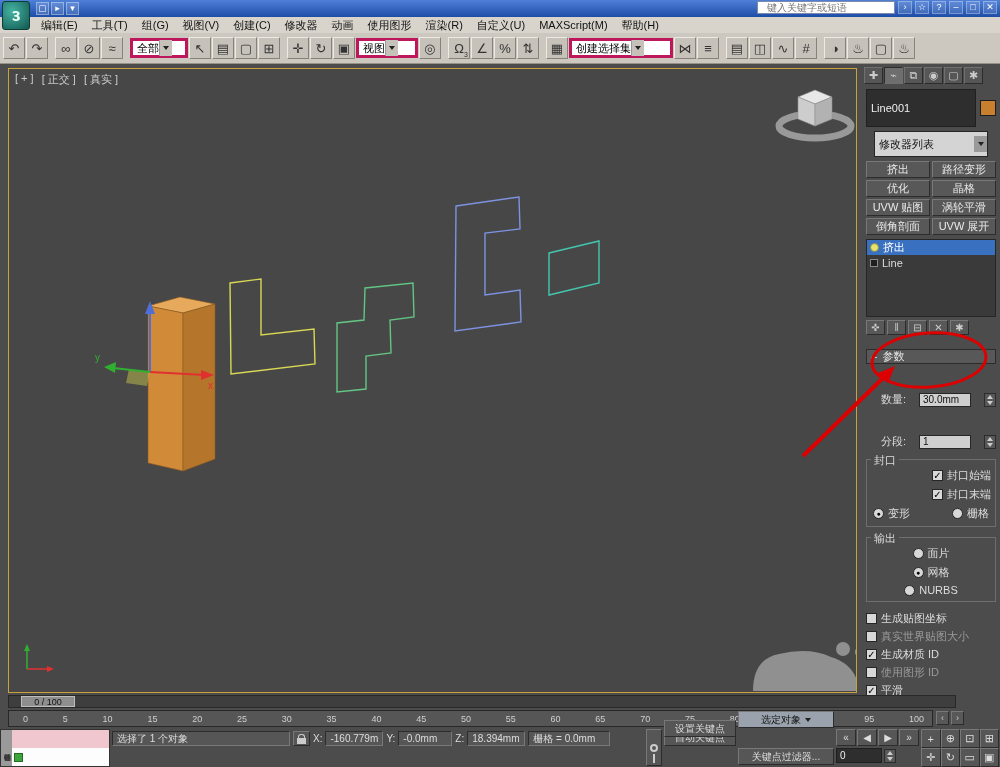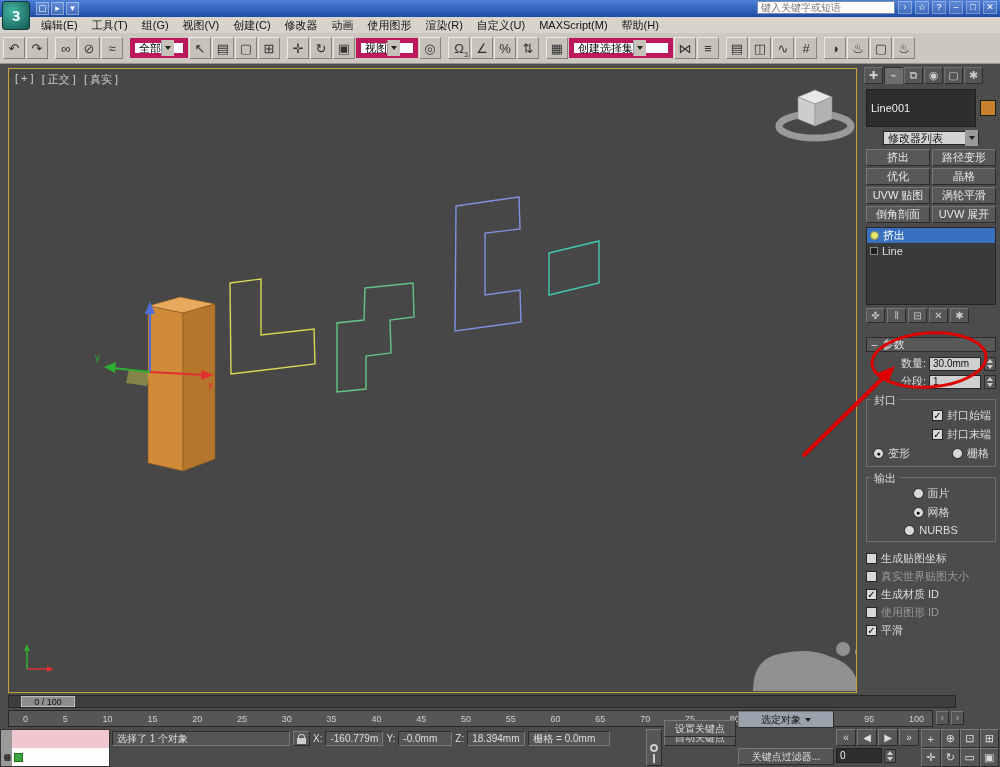--- a/index.html
+++ b/index.html
@@ -14,38 +14,38 @@
           background:radial-gradient(circle at 35% 35%, #45b3a2, #11574f);
           border:1px solid #0b3e38; border-radius:3px; display:flex; align-items:center; justify-content:center;
           color:#eafff9; font-size:18px; font-weight:bold; }
   .logo span { transform:scaleX(-1); display:inline-block; }
   .qat { position:absolute; left:36px; top:2px; display:flex; gap:2px; }
   .qat-i { width:13px; height:13px; background:rgba(255,255,255,.15); border:1px solid rgba(255,255,255,.35);
            font-size:9px; line-height:11px; text-align:center; color:#fff; }
   .title-text { position:absolute; left:0; right:0; top:2px; text-align:center; font-size:11px; color:#fff; }
   .infocenter { position:absolute; right:3px; top:1px; display:flex; gap:3px; align-items:center; z-index:7; }
   .search-input { width:138px; height:13px; font-size:10px; background:#fff; border:1px solid #7a8aa8;
-                  color:#444; padding:0 3px; font-family:inherit; }
+                  color:#444; padding:0 9px; font-family:inherit; }
   .ic-i { width:14px; height:13px; background:rgba(255,255,255,.12); border:1px solid rgba(255,255,255,.3);
           font-size:9px; line-height:11px; text-align:center; color:#fff; }
 
   
   .menubar { position:absolute; left:0; top:17px; width:1000px; height:16px; background:#d8d4cc;
              color:#111; display:flex; align-items:center; padding-left:34px; }
   .menu-item { padding:0 7px; font-size:11px; line-height:16px; cursor:default; }
 
   
   .toolbar { position:absolute; left:0; top:33px; width:1000px; height:31px; background:#ccc8c0;
              border-bottom:1px solid #96928a; display:flex; align-items:center; padding:0 3px; gap:1px; color:#222; }
   .tbi { width:22px; height:22px; flex:0 0 auto; background:#c6c2ba;
          border:1px solid; border-color:#eceae2 #87837b #87837b #eceae2;
          display:flex; align-items:center; justify-content:center; font-size:13px; color:#333; position:relative; }
   .tbi .sub { position:absolute; right:1px; bottom:0; font-size:7px; color:#333; }
   .tb-sep { width:5px; flex:0 0 auto; }
-  .tb-dd { height:20px; flex:0 0 auto; background:#fff; border:5px solid #be185d; color:#000;
+  .tb-dd { height:20px; flex:0 0 auto; background:#fff; border:3px solid #be185d; color:#000;
            display:flex; align-items:center; font-size:11px; padding:0 2px 0 4px; }
   .dd-btn { width:13px; height:16px; background:#c6c2ba; border-left:1px solid #999;
             display:flex; align-items:center; justify-content:center; }
   .tri-dn { width:0; height:0; border-left:3px solid transparent; border-right:3px solid transparent;
             border-top:4px solid #222; }
 
   
   .viewport { position:absolute; left:8px; top:68px; width:849px; height:625px;
               background:#474747; border:1px solid #c9a23c; }
   .vp-label { position:absolute; left:6px; top:3px; display:flex; gap:8px; color:#ccc; font-size:11px; z-index:3; }
@@ -54,38 +54,38 @@
   
   .cmdpanel { position:absolute; left:862px; top:65px; width:138px; height:629px; background:#4c4c4c; }
   .panel-tabs { display:flex; height:20px; padding:2px 2px 0; gap:1px; }
   .ptab { width:19px; height:17px; background:#565656; border:1px solid; border-color:#707070 #2c2c2c #2c2c2c #707070;
           color:#ccc; font-size:11px; display:flex; align-items:center; justify-content:center; }
   .ptab.active { background:#6e6e6e; border-color:#2c2c2c #707070 #707070 #2c2c2c; }
   .name-row { display:flex; align-items:center; gap:4px; padding:4px 4px 2px; }
   .name-field { flex:1; height:16px; background:#2e2e2e; border:1px solid #202020; color:#eee;
                 display:flex; align-items:center; padding:18px 4px; font-size:11px; }
   .color-swatch { width:16px; height:16px; background:#c8802f; border:1px solid #1d1d1d; }
-  .modlist { margin:2px 21px; height:14px; background:#d4d4d4; color:#111; border:1px solid #262626;
+  .modlist { margin:2px 12px; height:26px; background:#d4d4d4; color:#111; border:1px solid #262626;
              display:flex; align-items:center; justify-content:space-between; padding:0 0 0 4px; font-size:11px;text-align:center; }
   .modlist .dd-btn { height:16px; background:#9a9a9a; }
   .modbtn-grid { display:grid; grid-template-columns:1fr 1fr; gap:2px; margin:4px; }
   .modbtn { height:17px; background:#585858; border:1px solid; border-color:#787878 #2c2c2c #2c2c2c #787878;
             color:#e8e8e8; font-size:11px; font-family:inherit; padding:0; cursor:default; }
   .stack-box { margin:2px 4px 0; height:78px; background:#3a3a3a; border:1px solid #262626; overflow:hidden; }
   .stack-item { height:15px; display:flex; align-items:center; gap:4px; padding:0 3px; color:#ddd; font-size:11px; }
   .stack-item.selected { background:#3a70c0; color:#fff; }
   .bulb { width:9px; height:9px; border-radius:50%; background:#e6e36a; border:1px solid #8a8a52; flex:0 0 auto; }
   .shape-ico { width:8px; height:8px; background:#1f1f1f; border:1px solid #8a8a8a; flex:0 0 auto; }
   .stack-tools { display:flex; gap:2px; margin:3px 4px 0; }
   .sti { width:19px; height:15px; background:#585858; border:1px solid; border-color:#787878 #2c2c2c #2c2c2c #787878;
          color:#ccc; font-size:10px; display:flex; align-items:center; justify-content:center; }
   .rollout-hd { margin:14px 4px 0; height:15px; background:#585858; border:1px solid #2c2c2c;
                 display:flex; align-items:center; gap:5px; padding:0 4px; font-size:11px; color:#e8e8e8; }
   .params { margin:4px 4px; display:flex; flex-direction:column; gap:3px; }
-  .prow { display:flex; justify-content:flex-end; align-items:center; gap:3px; font-size:11px; }
+  .prow { display:flex; justify-content:flex-end; align-items:center; gap:13px; font-size:11px;margin-top:24px; }
   .pfield { width:52px; height:14px; background:#cfcfcf; color:#111; border:1px solid #262626;
             display:flex; align-items:center; padding:0 3px; font-size:10px; }
   .spinner { display:flex; flex-direction:column; gap:2px; padding:1px 2px; background:#585858;
              border:1px solid #2c2c2c; }
   .sp-up { width:0; height:0; border-left:3px solid transparent; border-right:3px solid transparent;
            border-bottom:4px solid #ccc; }
   .sp-dn { width:0; height:0; border-left:3px solid transparent; border-right:3px solid transparent;
            border-top:4px solid #ccc; }
   .group { border:1px solid #6e6e6e; margin-top:7px; padding:8px 4px 5px; position:relative;
            display:flex; flex-direction:column; gap:4px; }

